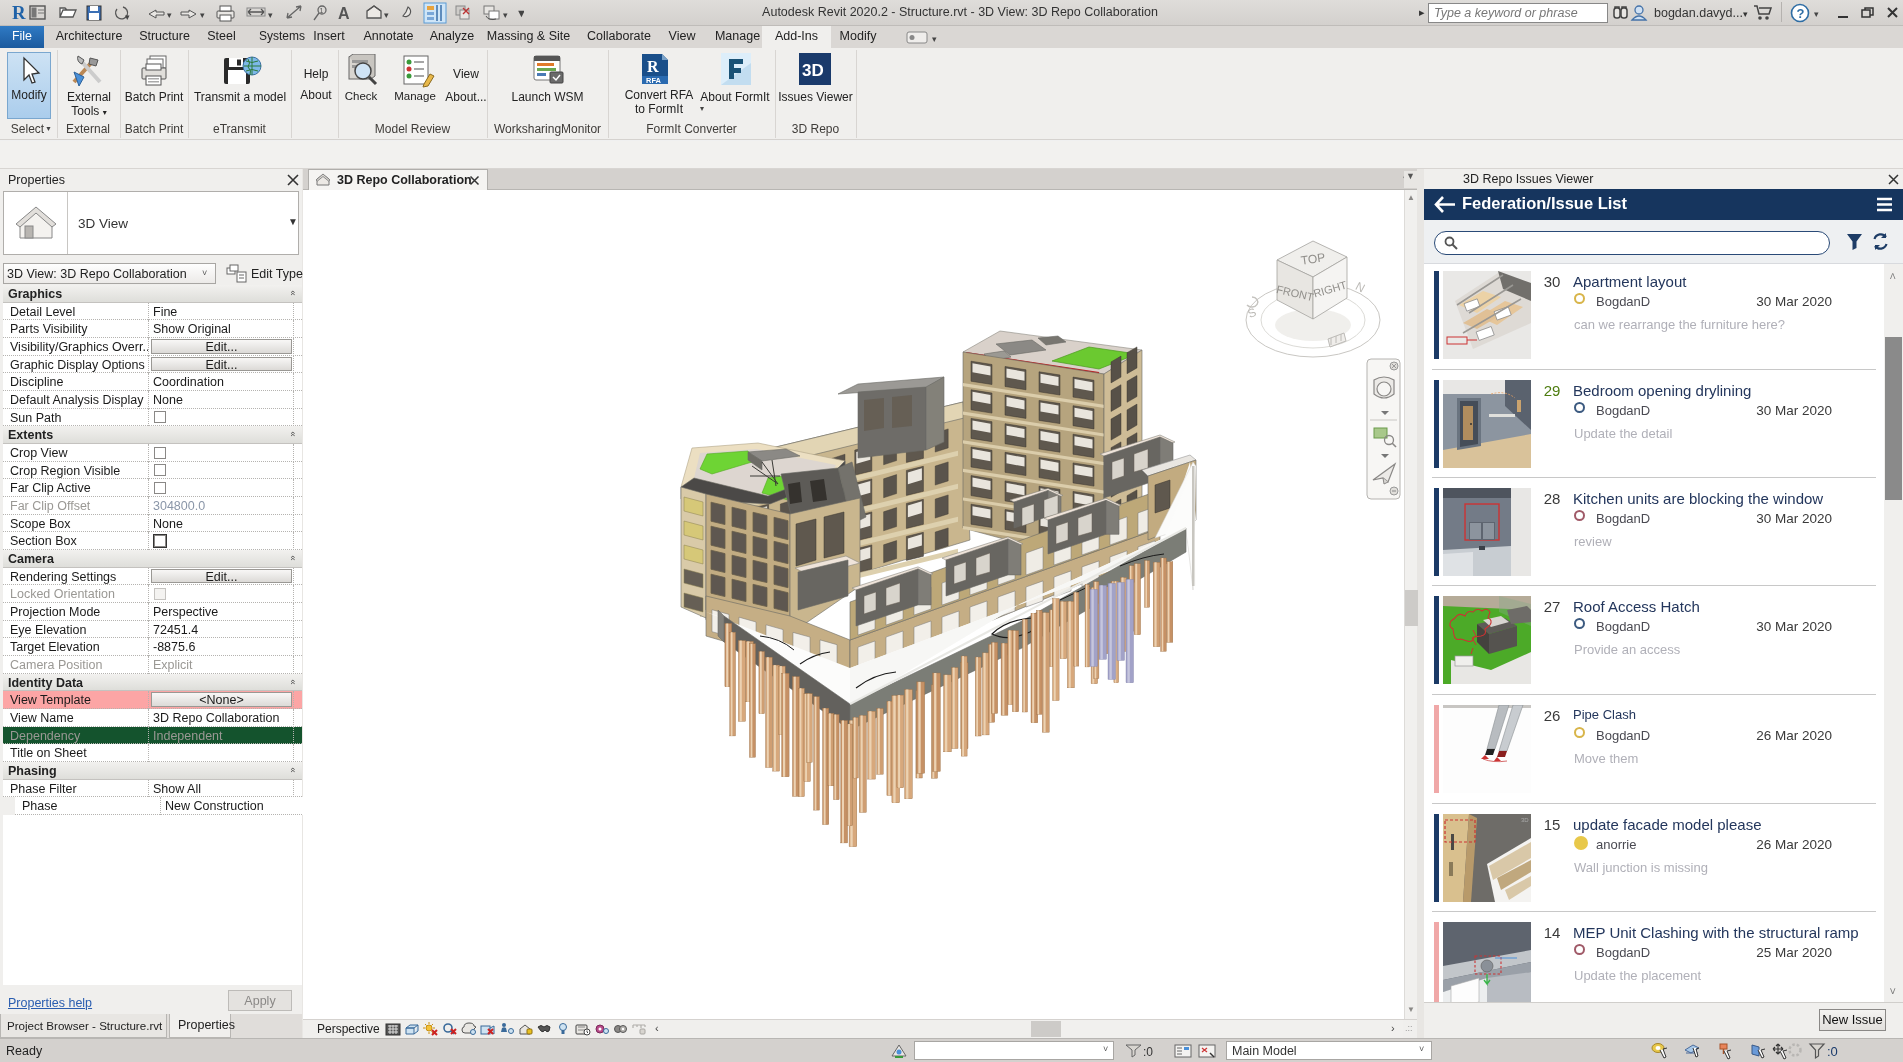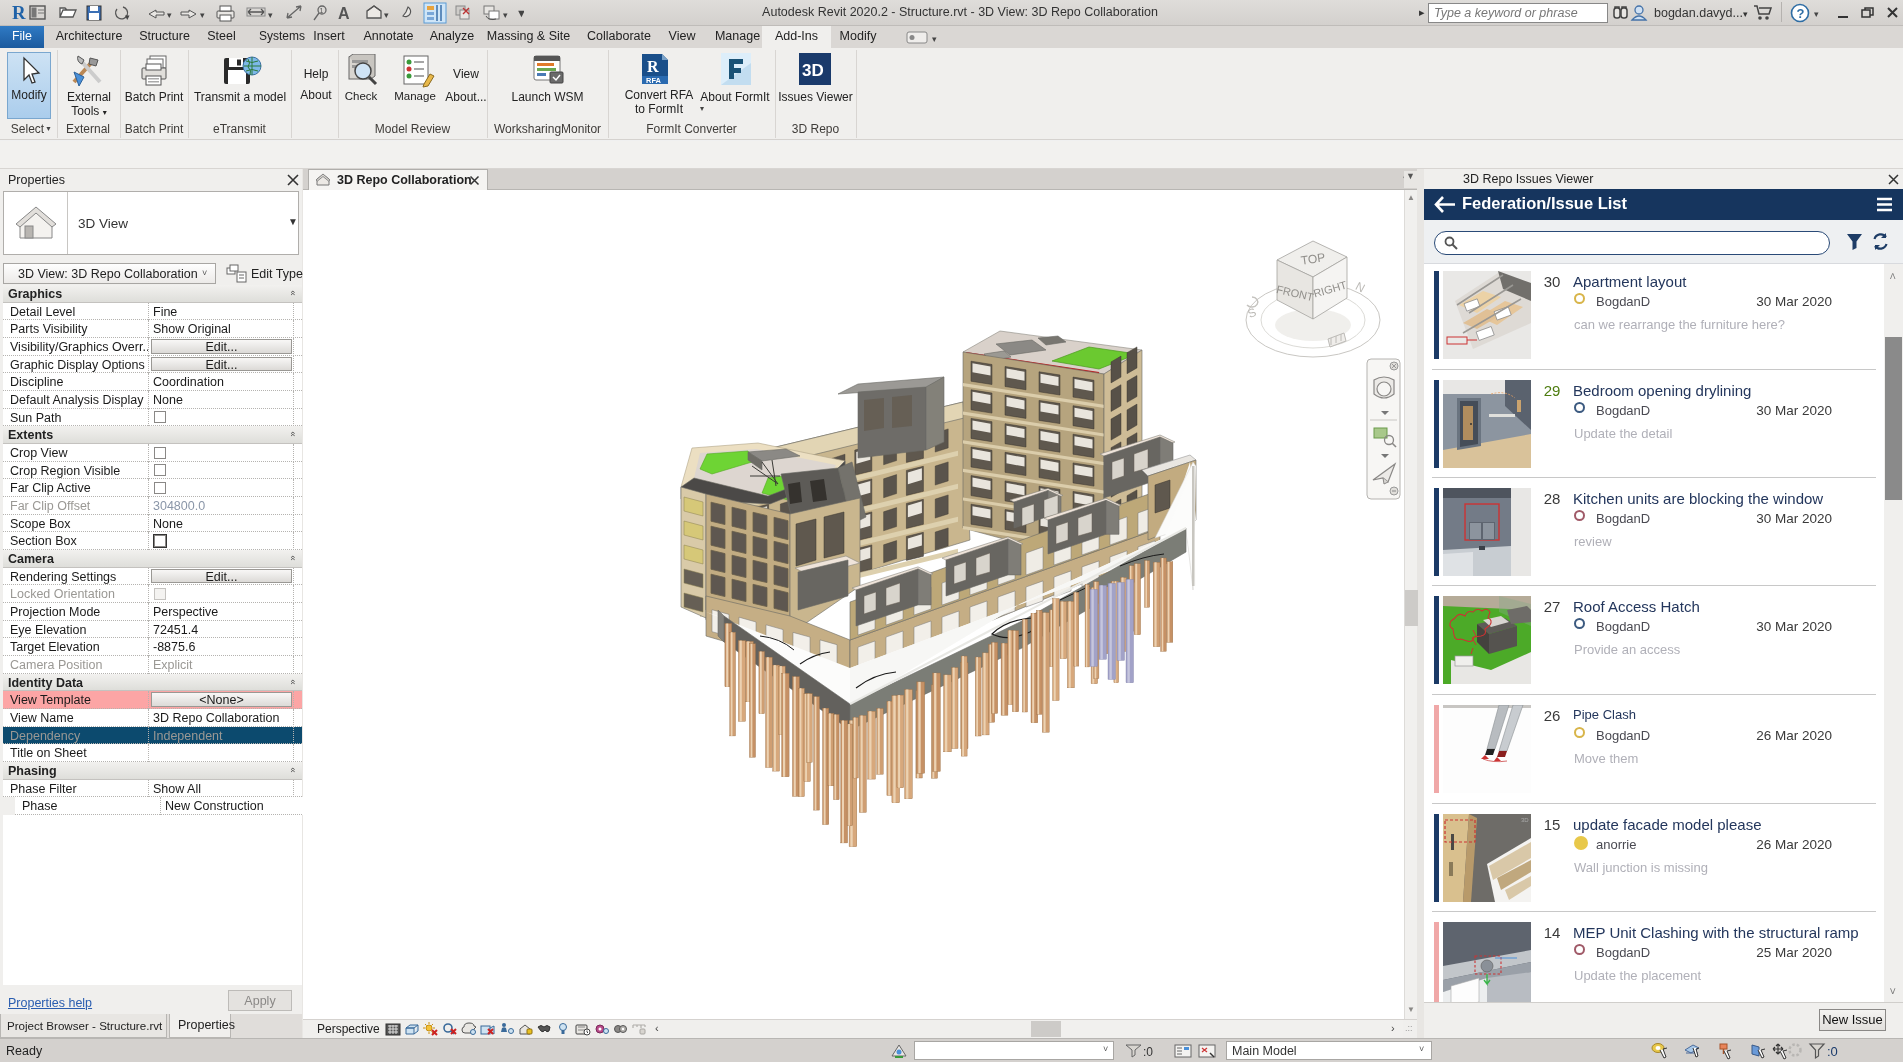--- a/index.html
+++ b/index.html
@@ -240,21 +240,21 @@
 <svg style="position:absolute;left:10px;top:12px" width="44" height="38" viewBox="0 0 44 38">
 <path d="M6 18 L22 5 L38 18 L38 34 L6 34 z" fill="#f4f2ef" stroke="#888"></path>
 <path d="M2 20 L22 3 L42 20 L38 23 L22 9 L6 23 z" fill="#e2dfdb" stroke="#888"></path>
 <rect x="11" y="22" width="8" height="12" fill="#b8b5b1" stroke="#888"></rect>
 </svg>
       </div>
 <div class="abs" style="left:74px;top:24px;font-size:13.5px;color:#333;">3D View</div>
 <div class="abs" style="left:284px;top:24px;font-size:10px;color:#333;">▼</div>
 </div>
 <div class="abs" style="left:3px;top:94px;width:213px;height:21px;background:linear-gradient(#fefefe,#eceae8);border:1px solid #a8a6a3;">
-<div class="abs" style="left:14px;top:3px;font-size:12.5px;color:#222;">3D View: 3D Repo Collaboration</div>
+<div class="abs" style="left:3px;top:3px;font-size:12.5px;color:#222;">3D View: 3D Repo Collaboration</div>
 <div class="abs" style="left:198px;top:4px;font-size:9px;color:#555;">˅</div>
     </div>
 <svg class="abs" style="left:226px;top:95px" width="22" height="19" viewBox="0 0 22 19">
 <rect x="1" y="4" width="8" height="6" fill="#fff" stroke="#666"></rect>
       <rect x="4" y="1" width="8" height="6" fill="#fff" stroke="#666"></rect>
 <rect x="11" y="8" width="9" height="10" fill="#fff" stroke="#666"></rect>
       <line x1="13" y1="11" x2="18" y2="11" stroke="#666"></line>
       <line x1="13" y1="14" x2="18" y2="14" stroke="#666"></line>
     </svg>
 <div class="abs" style="left:251px;top:98px;font-size:12.5px;color:#222;white-space:nowrap;">Edit Type</div>
@@ -393,21 +393,21 @@
       <div class="abs" style="left:290px;top:0;width:1px;height:17.67px;border-left:1px dotted #b5b3b0;"></div>
       <div class="abs" style="left:7px;top:2px;width:138px;font-size:12.5px;white-space:nowrap;overflow:hidden;color:#1a1a1a;">View Template</div>
       <div class="abs" style="left:148px;top:1px;width:141px;height:14.7px;background:linear-gradient(#f8f7f6,#dcdad7);border:1px solid #9a9894;text-align:center;font-size:12.5px;color:#1a1a1a;">&lt;None&gt;</div>
     </div>
     <div class="abs" style="left:3px;top:540.1px;width:299px;height:17.67px;background:#fff;border-bottom:1px dotted #b5b3b0;">
       <div class="abs" style="left:145px;top:0;width:1px;height:17.67px;border-left:1px dotted #b5b3b0;"></div>
       <div class="abs" style="left:290px;top:0;width:1px;height:17.67px;border-left:1px dotted #b5b3b0;"></div>
       <div class="abs" style="left:7px;top:2px;width:138px;font-size:12.5px;white-space:nowrap;overflow:hidden;color:#1a1a1a;">View Name</div>
       <div class="abs" style="left:150px;top:2px;font-size:12.5px;color:#1a1a1a;">3D Repo Collaboration</div>
     </div>
-    <div class="abs" style="left:3px;top:557.8px;width:299px;height:17.67px;background:#0c4a6e;border-bottom:1px dotted #b5b3b0;">
+    <div class="abs" style="left:3px;top:557.8px;width:299px;height:17.67px;background:#14532d;border-bottom:1px dotted #b5b3b0;">
       <div class="abs" style="left:145px;top:0;width:1px;height:17.67px;border-left:1px dotted #b5b3b0;"></div>
       <div class="abs" style="left:290px;top:0;width:1px;height:17.67px;border-left:1px dotted #b5b3b0;"></div>
       <div class="abs" style="left:7px;top:2px;width:138px;font-size:12.5px;white-space:nowrap;overflow:hidden;color:#9a9894;">Dependency</div>
       <div class="abs" style="left:150px;top:2px;font-size:12.5px;color:#9a9894;">Independent</div>
     </div>
     <div class="abs" style="left:3px;top:575.4px;width:299px;height:17.67px;background:#fff;border-bottom:1px dotted #b5b3b0;">
       <div class="abs" style="left:145px;top:0;width:1px;height:17.67px;border-left:1px dotted #b5b3b0;"></div>
       <div class="abs" style="left:290px;top:0;width:1px;height:17.67px;border-left:1px dotted #b5b3b0;"></div>
       <div class="abs" style="left:7px;top:2px;width:138px;font-size:12.5px;white-space:nowrap;overflow:hidden;color:#1a1a1a;">Title on Sheet</div>
       <div class="abs" style="left:150px;top:2px;font-size:12.5px;color:#1a1a1a;"></div>

